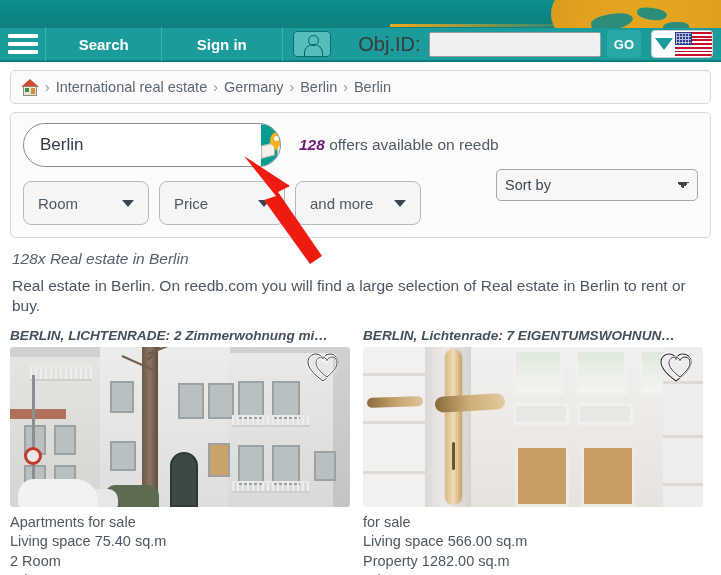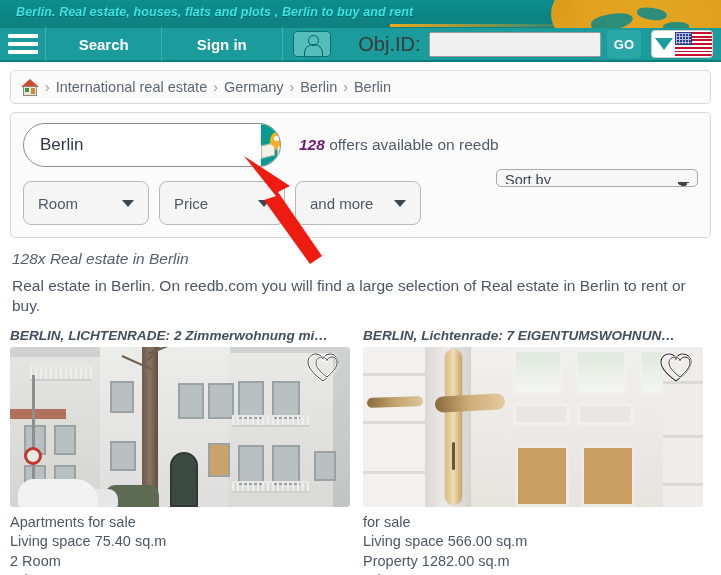--- a/index.html
+++ b/index.html
@@ -297,21 +297,21 @@
     cursor: pointer;
   }
   .chev {
     width: 0; height: 0;
     border-left: 6px solid transparent;
     border-right: 6px solid transparent;
     border-top: 7px solid #3a4652;
   }
   .sortby {
     position: absolute; right: 12px; top: 56px;
-    width: 202px; height: 18px;
+    width: 202px; height: 32px;
     border: 1px solid #a8a8a8;
     border-radius: 5px;
     background: #f7f7f7;
     font-size: 14.5px;
     color: #3b4653;
     padding: 2px 8px;
     font-family: "Liberation Sans", sans-serif;
     appearance: none; -webkit-appearance: none;
     background-image:
       linear-gradient(45deg, transparent 50%, #444 50%),
@@ -477,21 +477,20 @@
 
   
   .cursor-arrow { position: absolute; left: 238px; top: 150px; z-index: 50; pointer-events:none; }
 </style>
 </head>
 <body>
 
 <div class="page">
 
   <div class="banner">
-    <div class="banner-tagline">Berlin. Real estate, houses, flats and plots , Berlin to buy and rent</div>
     <div class="logo-wrap">
       <div class="globe">
         <span class="globe-land l1"></span>
         <span class="globe-land l2"></span>
 
         <span class="globe-land l4"></span>
 
       </div>
       <div class="logo-swoosh"></div>
     </div>

